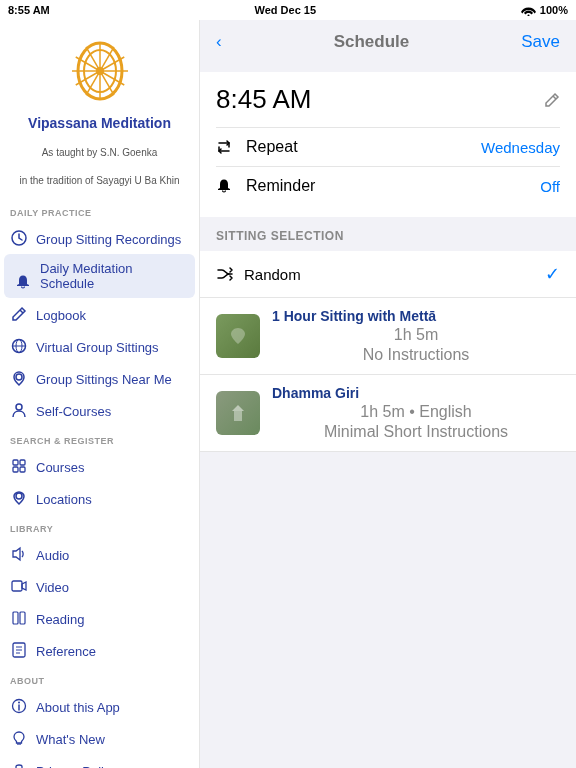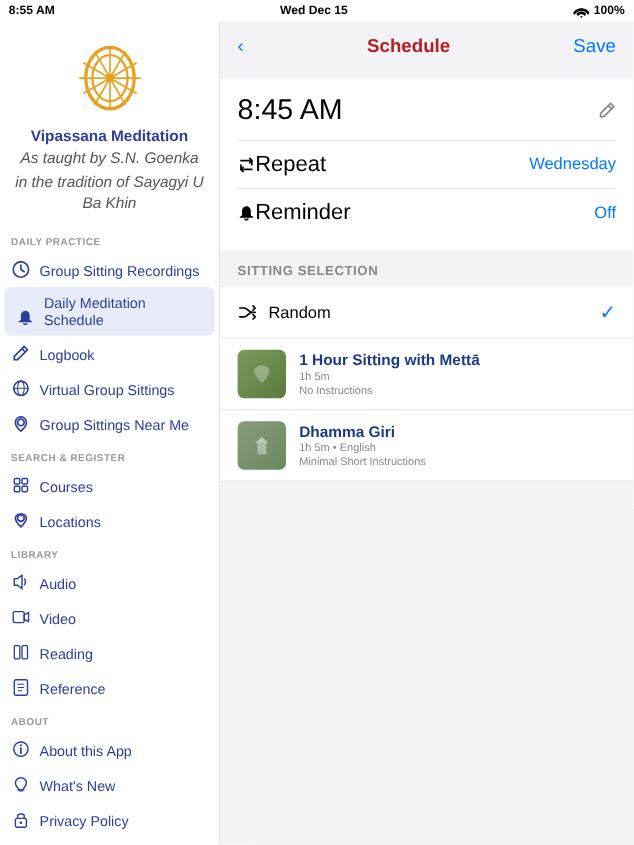--- a/index.html
+++ b/index.html
@@ -61,25 +61,24 @@
     }
 
     .app-title {
       font-size: 14px;
       font-weight: 700;
       color: #2b3ea0;
       line-height: 1.3;
     }
 
     .app-subtitle {
-      font-size: 14px;
+      font-size: 10px;
       color: #555;
       line-height: 1.4;
-      margin-top: 2px;
-      font-style: italic;
+      margin-top: 14px;
     }
 
     .sidebar-section-label {
       font-size: 9px;
       font-weight: 700;
       color: #999;
       text-transform: uppercase;
       letter-spacing: 0.5px;
       padding: 10px 10px 4px;
     }
@@ -131,21 +130,21 @@
 
     .nav-back {
       color: #007aff;
       font-size: 17px;
       cursor: pointer;
     }
 
     .nav-title {
       font-size: 17px;
       font-weight: 600;
-      color: #b91c1c;
+      color: #737373;
     }
 
     .nav-save {
       color: #007aff;
       font-size: 17px;
       cursor: pointer;
     }
 
     
     .schedule-content {
@@ -182,22 +181,22 @@
       display: flex;
       align-items: center;
       justify-content: space-between;
       padding: 10px 0;
       border-top: 1px solid #e5e5e5;
     }
 
     .schedule-row-left {
       display: flex;
       align-items: center;
-      gap: 0;
-      font-size: 20px;
+      gap: 14px;
+      font-size: 16px;
       color: #000;
     }
 
     .schedule-row-value {
       font-size: 15px;
       color: #007aff;
     }
 
     .sitting-section-label {
       font-size: 12px;
@@ -259,23 +258,24 @@
       flex: 1;
     }
 
     .sitting-title {
       font-size: 14px;
       font-weight: 700;
       color: #1c3a8a;
     }
 
     .sitting-meta {
-      font-size: 10px;
+      font-size: 16px;
       color: #888;
       margin-top: 2px;
+      text-align: center;
     }
 
     
     .sidebar::-webkit-scrollbar { display: none; }
     .schedule-content::-webkit-scrollbar { display: none; }
 
     
     svg { display: block; }
   </style>
 </head>
@@ -366,20 +366,29 @@
     <div class="sidebar-item">
       <span class="sidebar-icon">
         <svg width="16" height="16" viewBox="0 0 16 16">
             <circle cx="8" cy="7" r="3" fill="none" stroke="#2b3ea0" stroke-width="1.5"></circle>
             <path d="M8 2 C5.2 2 3 4.2 3 7 C3 10.5 8 15 8 15 C8 15 13 10.5 13 7 C13 4.2 10.8 2 8 2Z" fill="none" stroke="#2b3ea0" stroke-width="1.5"></path>
           </svg>
       </span>
       <span>Group Sittings Near Me</span>
     </div>
 
+    <div class="sidebar-item">
+      <span class="sidebar-icon">
+        <svg width="16" height="16" viewBox="0 0 16 16">
+            <circle cx="8" cy="5" r="3" fill="none" stroke="#2b3ea0" stroke-width="1.5"></circle>
+            <path d="M2 15 C2 11 5 9 8 9 C11 9 14 11 14 15" fill="none" stroke="#2b3ea0" stroke-width="1.5"></path>
+          </svg>
+      </span>
+      <span>Self-Courses</span>
+    </div>
 
     <div class="sidebar-section-label">SEARCH &amp; REGISTER</div>
 
     <div class="sidebar-item">
       <span class="sidebar-icon">
         <svg width="16" height="16" viewBox="0 0 16 16">
             <rect x="2" y="2" width="5" height="5" rx="1" fill="none" stroke="#2b3ea0" stroke-width="1.3"></rect>
             <rect x="9" y="2" width="5" height="5" rx="1" fill="none" stroke="#2b3ea0" stroke-width="1.3"></rect>
             <rect x="2" y="9" width="5" height="5" rx="1" fill="none" stroke="#2b3ea0" stroke-width="1.3"></rect>
             <rect x="9" y="9" width="5" height="5" rx="1" fill="none" stroke="#2b3ea0" stroke-width="1.3"></rect>

